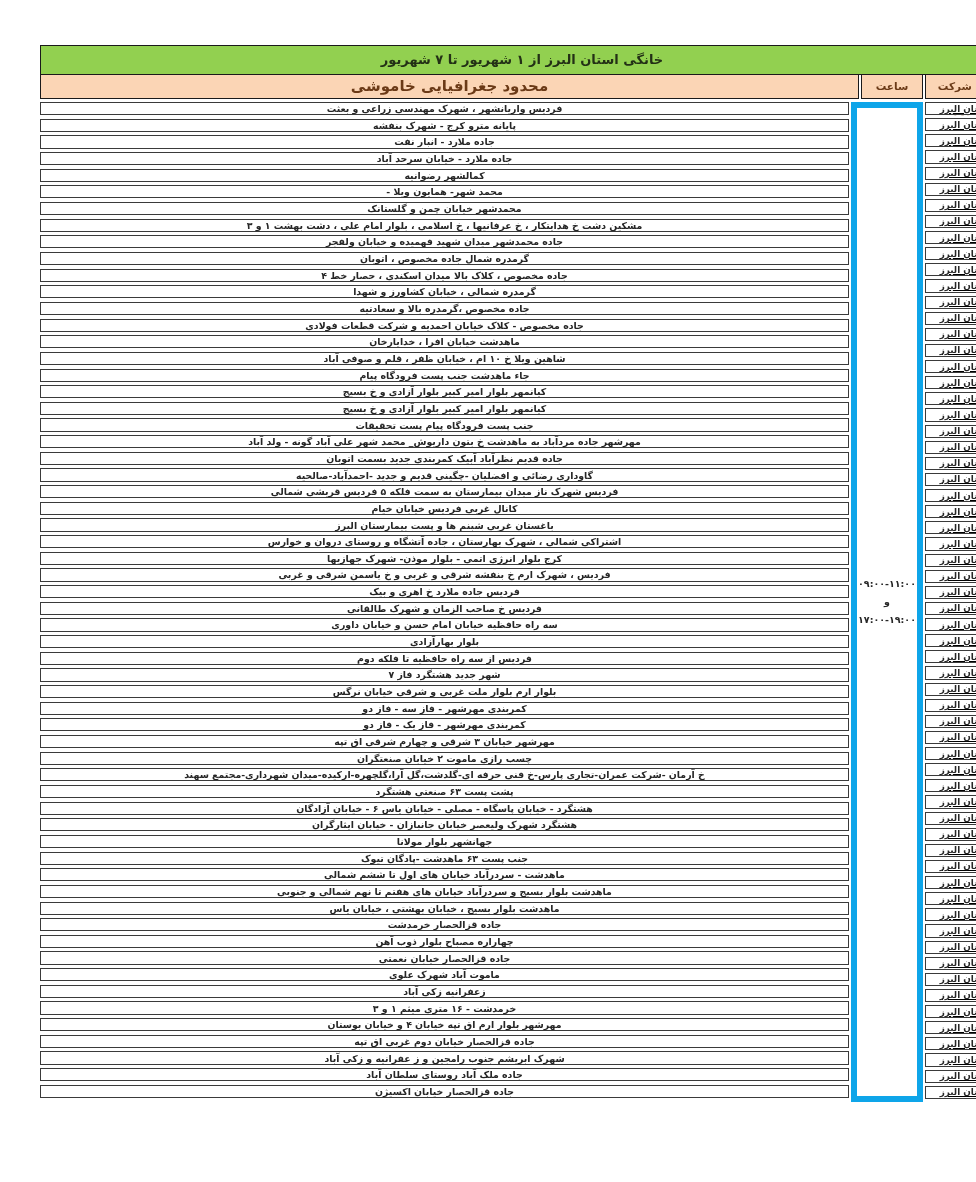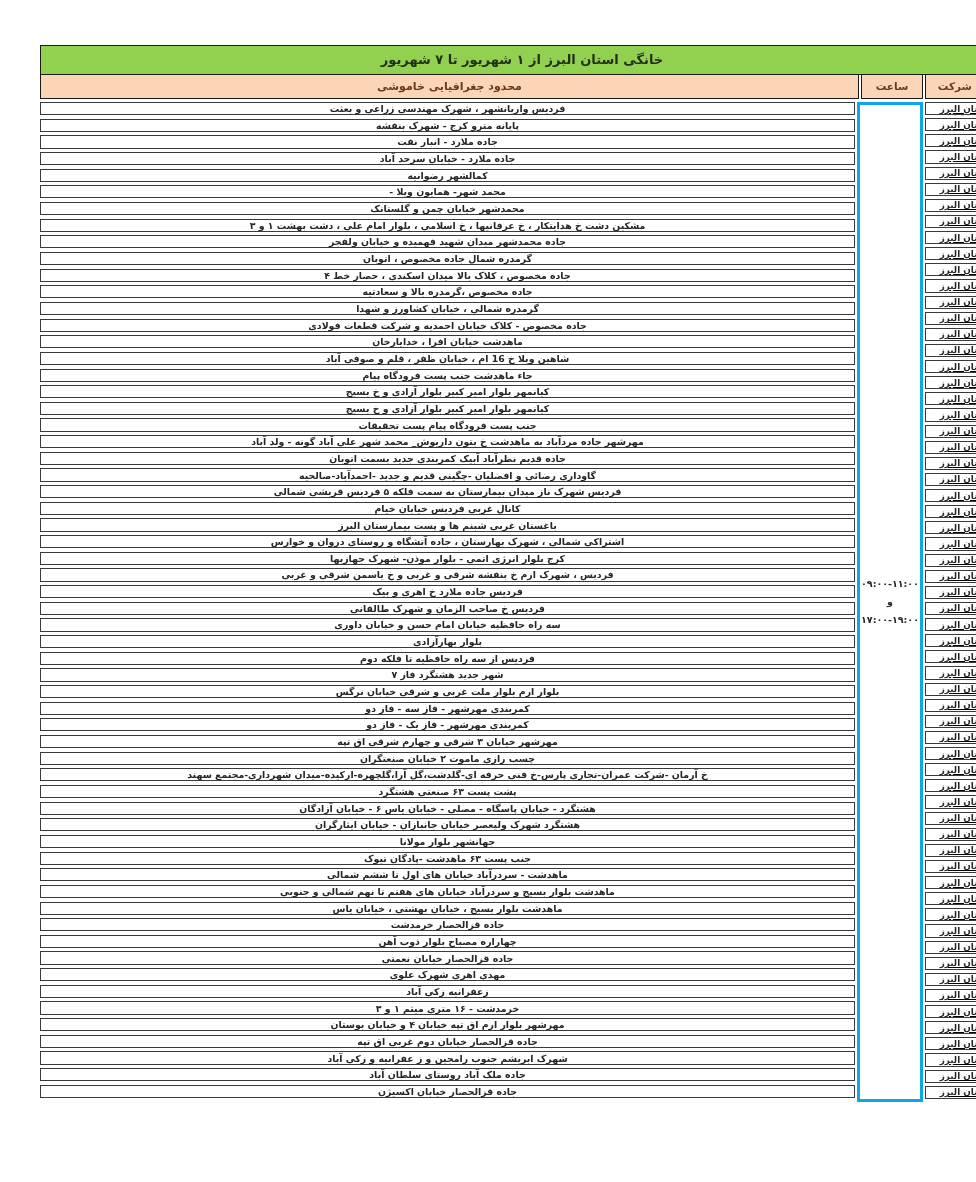--- a/index.html
+++ b/index.html
@@ -14,26 +14,26 @@
     text-align:center;font-weight:bold;font-size:13px;color:#233016;direction:rtl;
   }
 
   .head-row{display:flex;direction:rtl;column-gap:2px;margin-top:-1px;}
   .hcell{
     background:#FBD5B5;border:1px solid #1a1a1a;height:23px;line-height:23px;
     text-align:center;font-weight:bold;color:#6b3a17;direction:rtl;box-sizing:content-box;
   }
   .h-company{width:77px;flex:none;font-size:10.5px;}
   .h-time{width:60px;flex:none;font-size:10.5px;}
-  .h-area{flex:1;min-width:0;font-size:11px;}
+  .h-area{flex:1;min-width:0;font-size:15px;}
 
   .body-row{display:flex;direction:rtl;column-gap:2px;margin-top:3px;align-items:stretch;}
   .col-company{width:79px;flex:none;display:flex;flex-direction:column;text-decoration:underline;}
   .col-time{
-    width:60px;flex:none;border:3px solid #0ea5e9;background:#fff;
+    width:60px;flex:none;border:6px solid #0ea5e9;background:#fff;
     display:flex;flex-direction:column;align-items:center;justify-content:center;gap:7px;
     font-size:9.5px;font-weight:bold;color:#262626;
   }
   .col-area{flex:1;min-width:0;display:flex;flex-direction:column;justify-content:space-between;}
 
   .cell{
     box-sizing:border-box;height:13.2px;margin-bottom:2.95px;
     border:1px solid #3a3a3a;background:#fff;position:relative;
     display:flex;align-items:center;justify-content:center;
   }
@@ -140,25 +140,25 @@
         <div class="cell area-cell">پایانه مترو کرج - شهرک بنفشه</div>
         <div class="cell area-cell">جاده ملارد - انبار نفت</div>
         <div class="cell area-cell">جاده ملارد - خیابان سرحد آباد</div>
         <div class="cell area-cell">کمالشهر رضوانیه</div>
         <div class="cell area-cell">محمد شهر-  همایون ویلا -</div>
         <div class="cell area-cell">محمدشهر خیابان چمن و گلستانک</div>
         <div class="cell area-cell">مشکین دشت  خ هدایتکار ، خ عرفانیها ، خ اسلامی ، بلوار امام علی ،  دشت بهشت ۱ و ۳</div>
         <div class="cell area-cell">جاده محمدشهر میدان شهید فهمیده و خیابان ولفجر</div>
         <div class="cell area-cell">گرمدره شمال جاده مخصوص ، اتوبان</div>
         <div class="cell area-cell">جاده مخصوص ، کلاک بالا میدان اسکندی ، حصار خط ۴</div>
+        <div class="cell area-cell">گرمدره شمالی ، خیابان کشاورز و شهدا</div>
         <div class="cell area-cell">جاده مخصوص ،گرمدره بالا و سعادتیه</div>
-        <div class="cell area-cell">گرمدره شمالی ، خیابان کشاورز و شهدا</div>
         <div class="cell area-cell">جاده مخصوص -  کلاک خیابان احمدیه و شرکت قطعات فولادی</div>
         <div class="cell area-cell">ماهدشت خیابان افرا ، خدایارخان</div>
-        <div class="cell area-cell">شاهین ویلا خ 16 ام ، خیابان ظفر ، قلم  و صوفی آباد</div>
+        <div class="cell area-cell">شاهین ویلا خ ۱۰ ام ، خیابان ظفر ، قلم  و صوفی آباد</div>
         <div class="cell area-cell">جاء ماهدشت جنب پست فرودگاه پیام</div>
         <div class="cell area-cell">کیانمهر بلوار امیر کبیر  بلوار آزادی و خ بسیج</div>
         <div class="cell area-cell">کیانمهر بلوار امیر کبیر  بلوار آزادی و خ بسیج</div>
         <div class="cell area-cell">جنب پست فرودگاه پیام پست تحقیقات</div>
         <div class="cell area-cell">مهرشهر جاده مردآباد به ماهدشت خ بتون داریوش_ محمد شهر علی آباد گونه - ولد آباد</div>
         <div class="cell area-cell">جاده قدیم نظرآباد آبیک کمربندی جدید بسمت اتوبان</div>
         <div class="cell area-cell">گاوداری رضائی و افضلیان -چگینی قدیم و جدید -احمدآباد-صالحیه</div>
         <div class="cell area-cell">فردیس شهرک ناز میدان بیمارستان به سمت فلکه ۵ فردیس  قریشی شمالی</div>
         <div class="cell area-cell">کانال غربی فردیس خیابان خیام</div>
         <div class="cell area-cell">باغستان غربی شبنم ها و پست بیمارستان البرز</div>
@@ -181,21 +181,21 @@
         <div class="cell area-cell">هشتگرد - خیابان پاسگاه - مصلی - خیابان یاس ۶ - خیابان آزادگان</div>
         <div class="cell area-cell">هشتگرد شهرک ولیعصر خیابان جانبازان  - خیابان ایثارگران</div>
         <div class="cell area-cell">جهانشهر بلوار مولانا</div>
         <div class="cell area-cell">جنب پست ۶۳ ماهدشت -پادگان تیوک</div>
         <div class="cell area-cell">ماهدشت - سردرآباد خیابان های اول تا ششم شمالی</div>
         <div class="cell area-cell">ماهدشت بلوار بسیج و سردرآباد خیابان های هفتم تا نهم شمالی و جنوبی</div>
         <div class="cell area-cell">ماهدشت بلوار بسیج ، خیابان بهشتی ، خیابان یاس</div>
         <div class="cell area-cell">جاده قزالحصار خرمدشت</div>
         <div class="cell area-cell">چهاراره مصباح بلوار ذوب آهن</div>
         <div class="cell area-cell">جاده قزالحصار خیابان نعمتی</div>
-        <div class="cell area-cell">مهدی اهری شهرک علوی</div>
+        <div class="cell area-cell">ماموت آباد شهرک علوی</div>
         <div class="cell area-cell">زعفرانیه زکی آباد</div>
         <div class="cell area-cell">خرمدشت - ۱۶ متری میثم ۱ و ۳</div>
         <div class="cell area-cell">مهرشهر بلوار ارم اق تپه خیابان ۴ و خیابان بوستان</div>
         <div class="cell area-cell">جاده قزالحصار خیابان دوم غربی اق تپه</div>
         <div class="cell area-cell">شهرک ابریشم جنوب رامجین و ز عفرانیه و زکی آباد</div>
         <div class="cell area-cell">جاده ملک آباد  روستای سلطان آباد</div>
         <div class="cell area-cell">جاده قزالحصار خیابان اکسیژن</div>
       </div>
   </div>
 </div>

